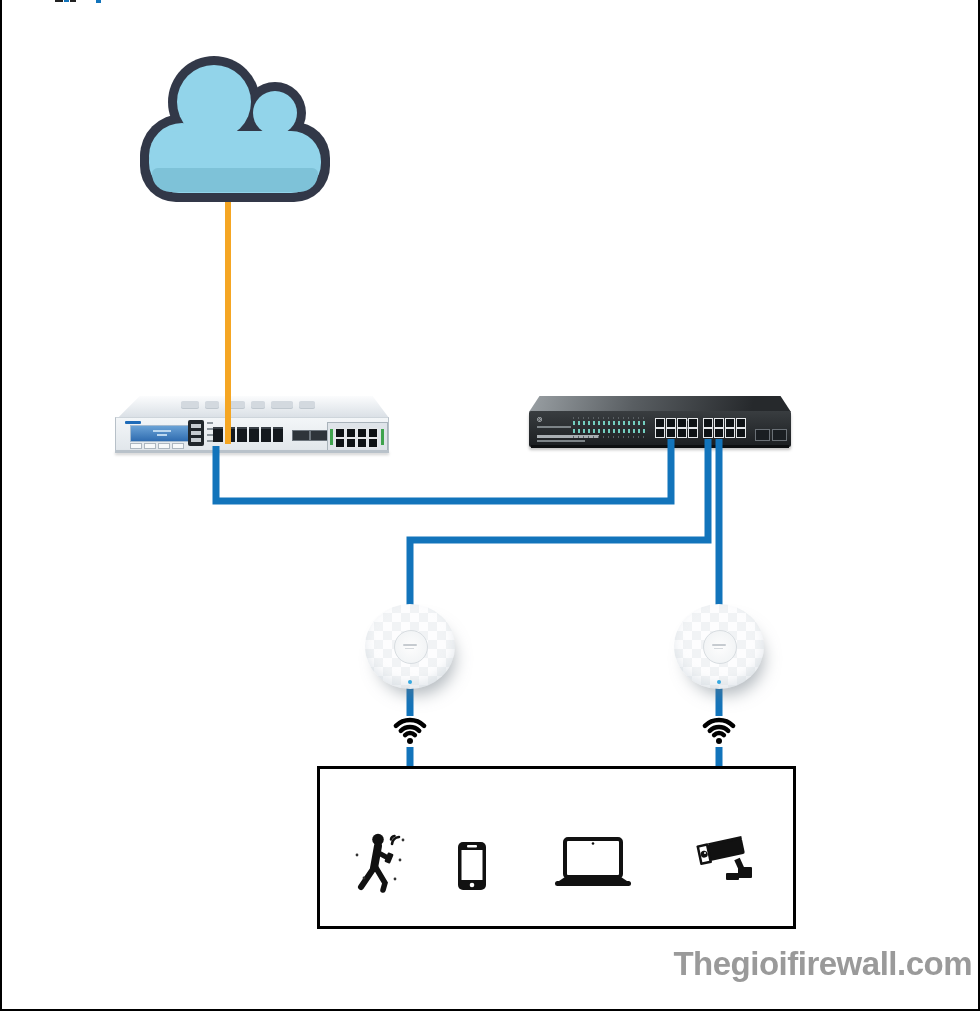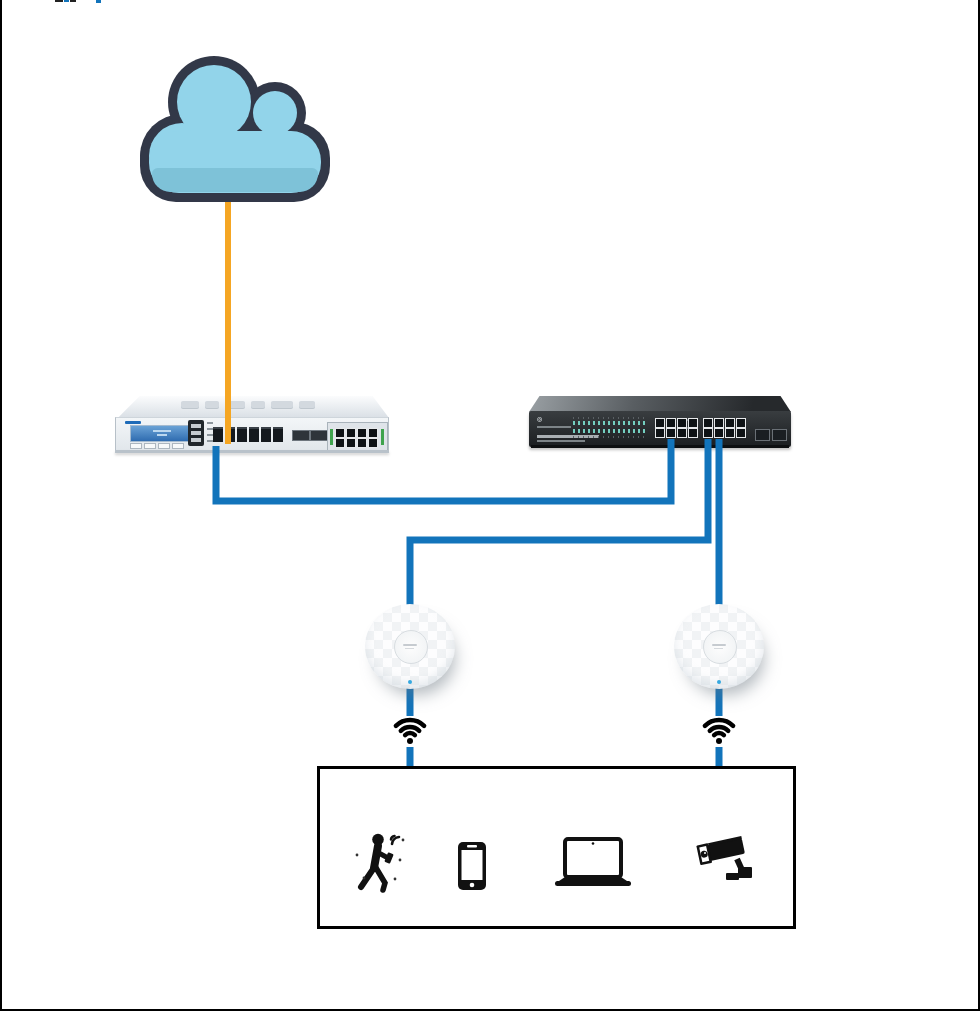--- a/index.html
+++ b/index.html
@@ -299,15 +299,16 @@
         <circle cx="8" cy="17" r="3.5" fill="#111"></circle>
         <circle cx="9" cy="16" r="1" fill="#fff"></circle>
         <rect x="14" y="7" width="34" height="3" fill="#111"></rect>
       </g>
       <path d="M41 26 L46 37" stroke="#111" stroke-width="6"></path>
       <rect x="42" y="34" width="14" height="11" rx="1" fill="#111"></rect>
       <rect x="30" y="40" width="13" height="7" rx="1" fill="#111"></rect>
     </svg>
   </div>
 
+  <div class="watermark">Thegioifirewall.com</div>
 
   <div class="frame"></div>
 </div>
 
 </body></html>

